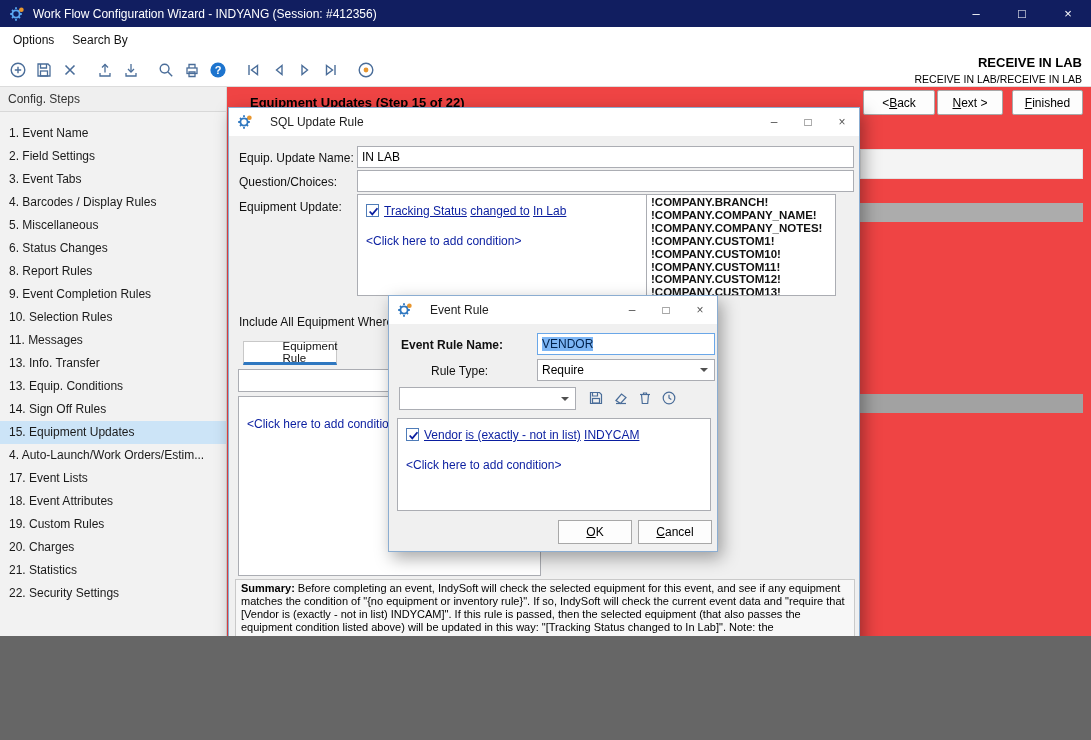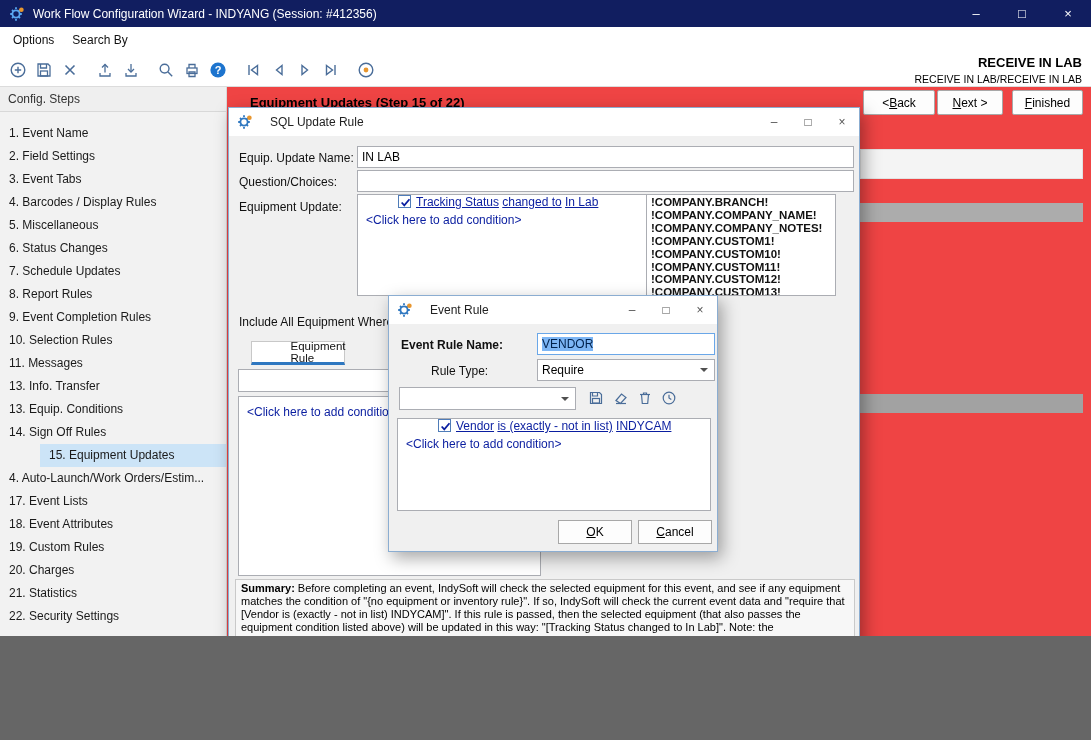--- a/index.html
+++ b/index.html
@@ -27,21 +27,21 @@
   #btn-back { right:156px; width:72px; }
   #btn-next { right:88px; width:66px; }
   #btn-finished { right:8px; width:71px; }
   .mn { text-decoration:underline; }
 
   
   .sidebar { position:absolute; left:0; top:87px; width:227px; height:653px; background:#f2f2f2; border-right:1px solid #d8d8d8; z-index:4; }
   .sidebar-header { height:25px; line-height:25px; padding-left:8px; border-bottom:1px solid #d8d8d8; color:#333; background:#efefef; font-size:12px; }
   .sidebar-items { margin-top:10px; }
   .side-item { height:23px; line-height:23px; padding-left:9px; font-size:12px; color:#1a1a1a; white-space:nowrap; overflow:hidden; }
-  .side-item.selected { background:var(--sidebar_selected);margin-left:40px; }
+  .side-item.selected { background:var(--sidebar_selected); }
 
   
   .main-heading { position:absolute; left:250px; top:95px; font-size:13px; font-weight:bold; color:#000; z-index:2; }
   .bg-strip { position:absolute; z-index:1; }
   #strip-a { left:860px; top:149px; width:223px; height:30px; background:#f4f4f4; border:1px solid #e2e2e2; }
   #strip-b { left:860px; top:203px; width:223px; height:19px; background:#acacac; }
   #strip-c { left:860px; top:394px; width:223px; height:19px; background:#a2a2a2; }
 
   
   .dialog { position:absolute; background:#f0f0f0; border:1px solid #8badd1; box-shadow:4px 6px 16px rgba(0,0,0,.35); }
@@ -53,22 +53,22 @@
   .dlg-title { margin-left:17px; font-size:12px; color:#222; }
   .dlg-controls { margin-left:auto; display:flex; height:100%; }
   .dlg-btn { width:34px; height:100%; display:flex; align-items:center; justify-content:center; color:#555; font-size:12px; }
 
   .lbl { position:absolute; font-size:12px; color:#111; white-space:nowrap; }
   .txt { position:absolute; background:#fff; border:1px solid #abadb3; font-size:12px; padding:2px 4px; line-height:16px; color:#000; overflow:hidden; white-space:nowrap; }
   .panel { position:absolute; background:#fff; border:1px solid #abadb3; overflow:hidden; }
 
   .link { color:var(--link); }
   .ulink { color:var(--link); text-decoration:underline; }
-  .cond-line { font-size:12px; padding:0 8px 0 8px; white-space:nowrap;margin-left:32px; }
-  .cond-line2 { font-size:12px; padding:4px 8px 0 8px; white-space:nowrap; }
+  .cond-line { font-size:12px; padding:9px 8px 0 8px; white-space:nowrap; }
+  .cond-line2 { font-size:12px; padding:4px 8px 0 8px; white-space:nowrap;margin-top:12px; }
 
   .checkbox { display:inline-block; width:13px; height:13px; border:1px solid #4f7cb8; background:#fff; vertical-align:-2px; margin-right:5px; }
   .checkbox svg { display:block; width:11px; height:11px; margin:0.5px; }
 
   .var-list { position:absolute; background:#fff; border:1px solid #abadb3; font-size:11.5px; line-height:12.9px; padding:1px 4px; overflow:hidden; color:#111; }
 
   .tab { position:absolute; background:#fff; border:1px solid #c8c8c8; border-bottom:3px solid var(--accent); font-size:11.5px; display:flex; align-items:center; justify-content:center; color:#111; }
 
   .summary { position:absolute; left:6px; top:471px; width:620px; height:78px; background:#f7f7f7; border:1px solid #c9c9c9; font-size:11px; line-height:13px; padding:2px 5px; overflow:hidden; color:#000; }
 
@@ -228,21 +228,20 @@
 
   <div class="sidebar">
     <div class="sidebar-header">Config. Steps</div>
     <div class="sidebar-items">
       <div class="side-item">1. Event Name</div>
       <div class="side-item">2. Field Settings</div>
       <div class="side-item">3. Event Tabs</div>
       <div class="side-item">4. Barcodes / Display Rules</div>
       <div class="side-item">5. Miscellaneous</div>
       <div class="side-item">6. Status Changes</div>
-      <div class="side-item">7. Schedule Updates</div>
       <div class="side-item">8. Report Rules</div>
       <div class="side-item">9. Event Completion Rules</div>
       <div class="side-item">10. Selection Rules</div>
       <div class="side-item">11. Messages</div>
       <div class="side-item">13. Info. Transfer</div>
       <div class="side-item">13. Equip. Conditions</div>
       <div class="side-item">14. Sign Off Rules</div>
       <div class="side-item selected">15. Equipment Updates</div>
       <div class="side-item">4. Auto-Launch/Work Orders/Estim...</div>
       <div class="side-item">17. Event Lists</div>
@@ -312,21 +311,21 @@
       <div>!COMPANY.COMPANY_NOTES!</div>
       <div>!COMPANY.CUSTOM1!</div>
       <div>!COMPANY.CUSTOM10!</div>
       <div>!COMPANY.CUSTOM11!</div>
       <div>!COMPANY.CUSTOM12!</div>
       <div>!COMPANY.CUSTOM13!</div>
     </div>
 
     <div class="lbl" style="left:10px; top:207px;">Include All Equipment Where</div>
 
-    <div class="tab" style="left:22px; top:233px; width:94px; height:24px;padding-left:40px;">Equipment Rule</div>
+    <div class="tab" style="left:14px; top:233px; width:94px; height:24px;padding-left:40px;">Equipment Rule</div>
 
     <div class="txt" style="left:9px; top:261px; width:303px; height:23px;">
         <span class="dd-arrow"></span>
       </div>
 
     <div class="panel" style="left:9px; top:288px; width:303px; height:180px;">
       <div class="cond-line2" style="padding-top:8px;"><span class="link">&lt;Click here to add condition&gt;</span></div>
     </div>
 
     <div class="summary"><b>Summary:</b><span>  Before completing an event, IndySoft will check the selected equipment for this event, and see if any equipment matches the condition of "{no equipment or inventory rule}".  If so, IndySoft will check the current event data and "require that [Vendor is (exactly - not in list) INDYCAM]".  If this rule is passed, then the selected equipment (that also passes the equipment condition listed above) will be updated in this way:  "[Tracking Status changed to In Lab]".  Note: the 'Question/Choices' edit box might also provide a simple message, a confirmation question, or a list of choices for</span></div>

